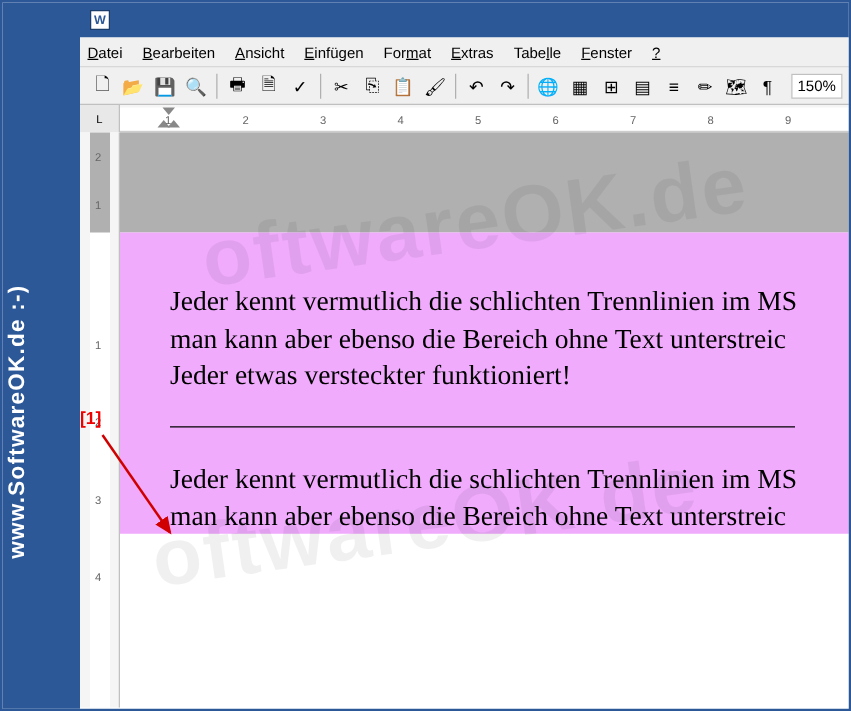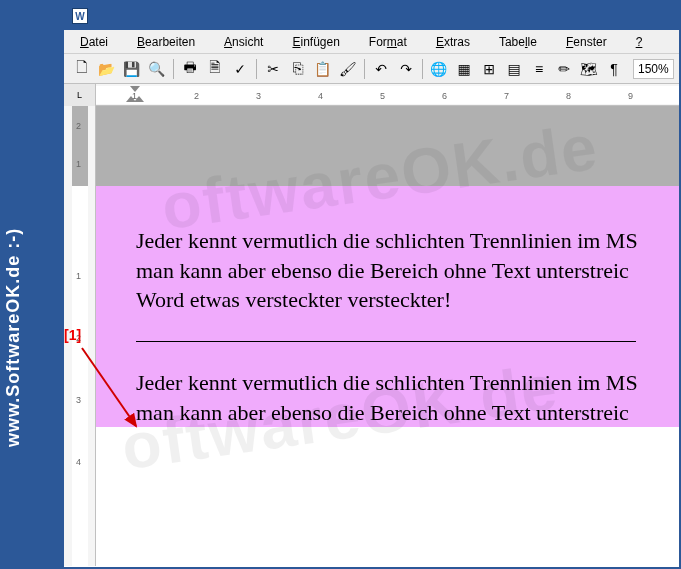--- a/index.html
+++ b/index.html
@@ -3,21 +3,21 @@
   <meta charset="utf-8">
   <style>
     * { box-sizing: border-box; margin: 0; padding: 0; }
     body { font-family: "Segoe UI", Tahoma, sans-serif; overflow: hidden; background: #fff; width: 681px; height: 569px; position: relative; }
     .border-frame { position: absolute; top: 0; left: 0; width: 681px; height: 569px; border: 2px solid #2c5898; pointer-events: none; z-index: 100; }
     .sidebar-left { position: absolute; left: 2px; top: 2px; width: 62px; height: 565px; background: #2c5898; color: #ffffff; z-index: 50; }
     .sidebar-text { position: absolute; bottom: 120px; left: 22px; transform: rotate(-90deg); transform-origin: left bottom; white-space: nowrap; font-size: 18px; font-weight: bold; letter-spacing: 1px; }
     .main-area { position: absolute; left: 64px; top: 2px; right: 2px; bottom: 2px; background: #fff; }
     .titlebar { background: #2c5898; color: #fff; height: 28px; display: flex; align-items: center; padding-left: 8px; font-size: 12px; }
     .titlebar .icon-app { width: 16px; height: 16px; background: #fff; border: 1px solid #1a3d6b; margin-right: 6px; display: flex; align-items: center; justify-content: center; font-size: 10px; font-weight: bold; color: #2c5898; }
-    .menubar { background: #f0f0f0; height: 24px; display: flex; align-items: center; padding-left: 10px; font-size: 12px; gap: 17px; border-bottom: 1px solid #d0d0d0; }
+    .menubar { background: #f0f0f0; height: 24px; display: flex; align-items: center; padding-left: 0; font-size: 12px; gap: 4px; border-bottom: 1px solid #d0d0d0; }
     .menubar .menu-item { padding: 2px 6px; cursor: default; }
     .menubar .menu-item u { text-decoration: underline; }
     .toolbar { background: #f0f0f0; height: 30px; display: flex; align-items: center; padding-left: 6px; gap: 1px; border-bottom: 1px solid #c0c0c0; }
     .tool-btn { width: 24px; height: 24px; background: #f0f0f0; border: 1px solid transparent; display: flex; align-items: center; justify-content: center; font-size: 14px; cursor: pointer; }
     .tool-sep { width: 1px; height: 20px; background: #b0b0b0; margin: 0 3px; }
     .zoom-box { margin-left: 6px; font-size: 12px; padding: 2px 4px; border: 1px solid #c0c0c0; background: #fff; text-align: right; }
     .ruler-area { background: #fff; position: relative; }
     .horizontal-ruler { height: 22px; background: #f5f5f5; margin-left: 32px; position: relative; border-bottom: 1px solid #c0c0c0; overflow: hidden; }
     .horizontal-ruler .ruler-track { height: 18px; background: #fff; margin: 2px 0; position: relative; }
     .ruler-num { position: absolute; font-size: 9px; color: #666; top: 5px; }
@@ -127,21 +127,21 @@
         <div class="vruler-num" style="top: 232px;">2</div>
         <div class="vruler-num" style="top: 294px;">3</div>
         <div class="vruler-num" style="top: 356px;">4</div>
       </div>
     <div class="grayband"></div>
 
     <div class="page">
       <div>
         <div>Jeder kennt vermutlich die schlichten Trennlinien im MS</div>
         <div>man kann aber ebenso die Bereich ohne Text unterstreic</div>
-        <div>Word etwas versteckter versteckter!</div>
+        <div>Jeder etwas versteckter funktioniert!</div>
       </div>
       <hr class="sep">
       <div>
         <div>Jeder kennt vermutlich die schlichten Trennlinien im MS</div>
         <div>man kann aber ebenso die Bereich ohne Text unterstreic</div>
       </div>
     </div>
 
     <div class="callout">
       <span class="callout-num">[1]</span>

